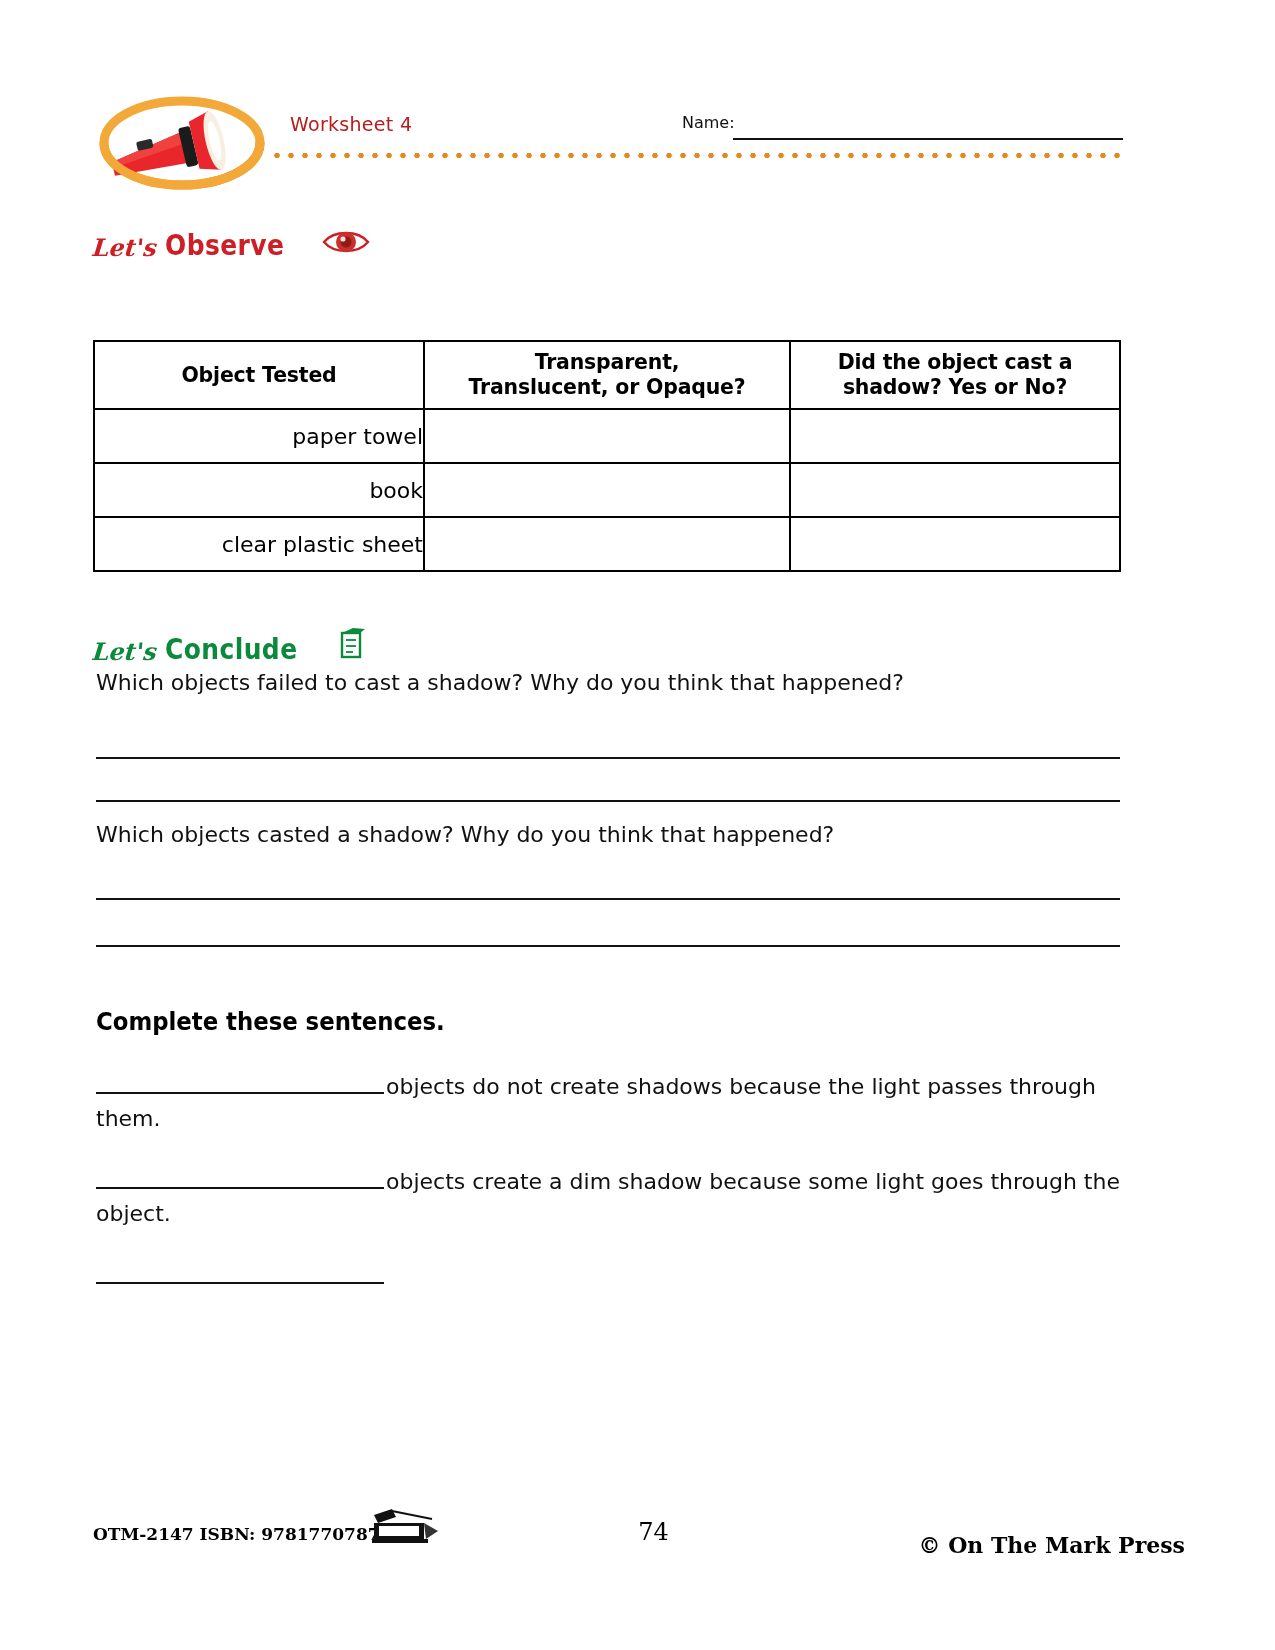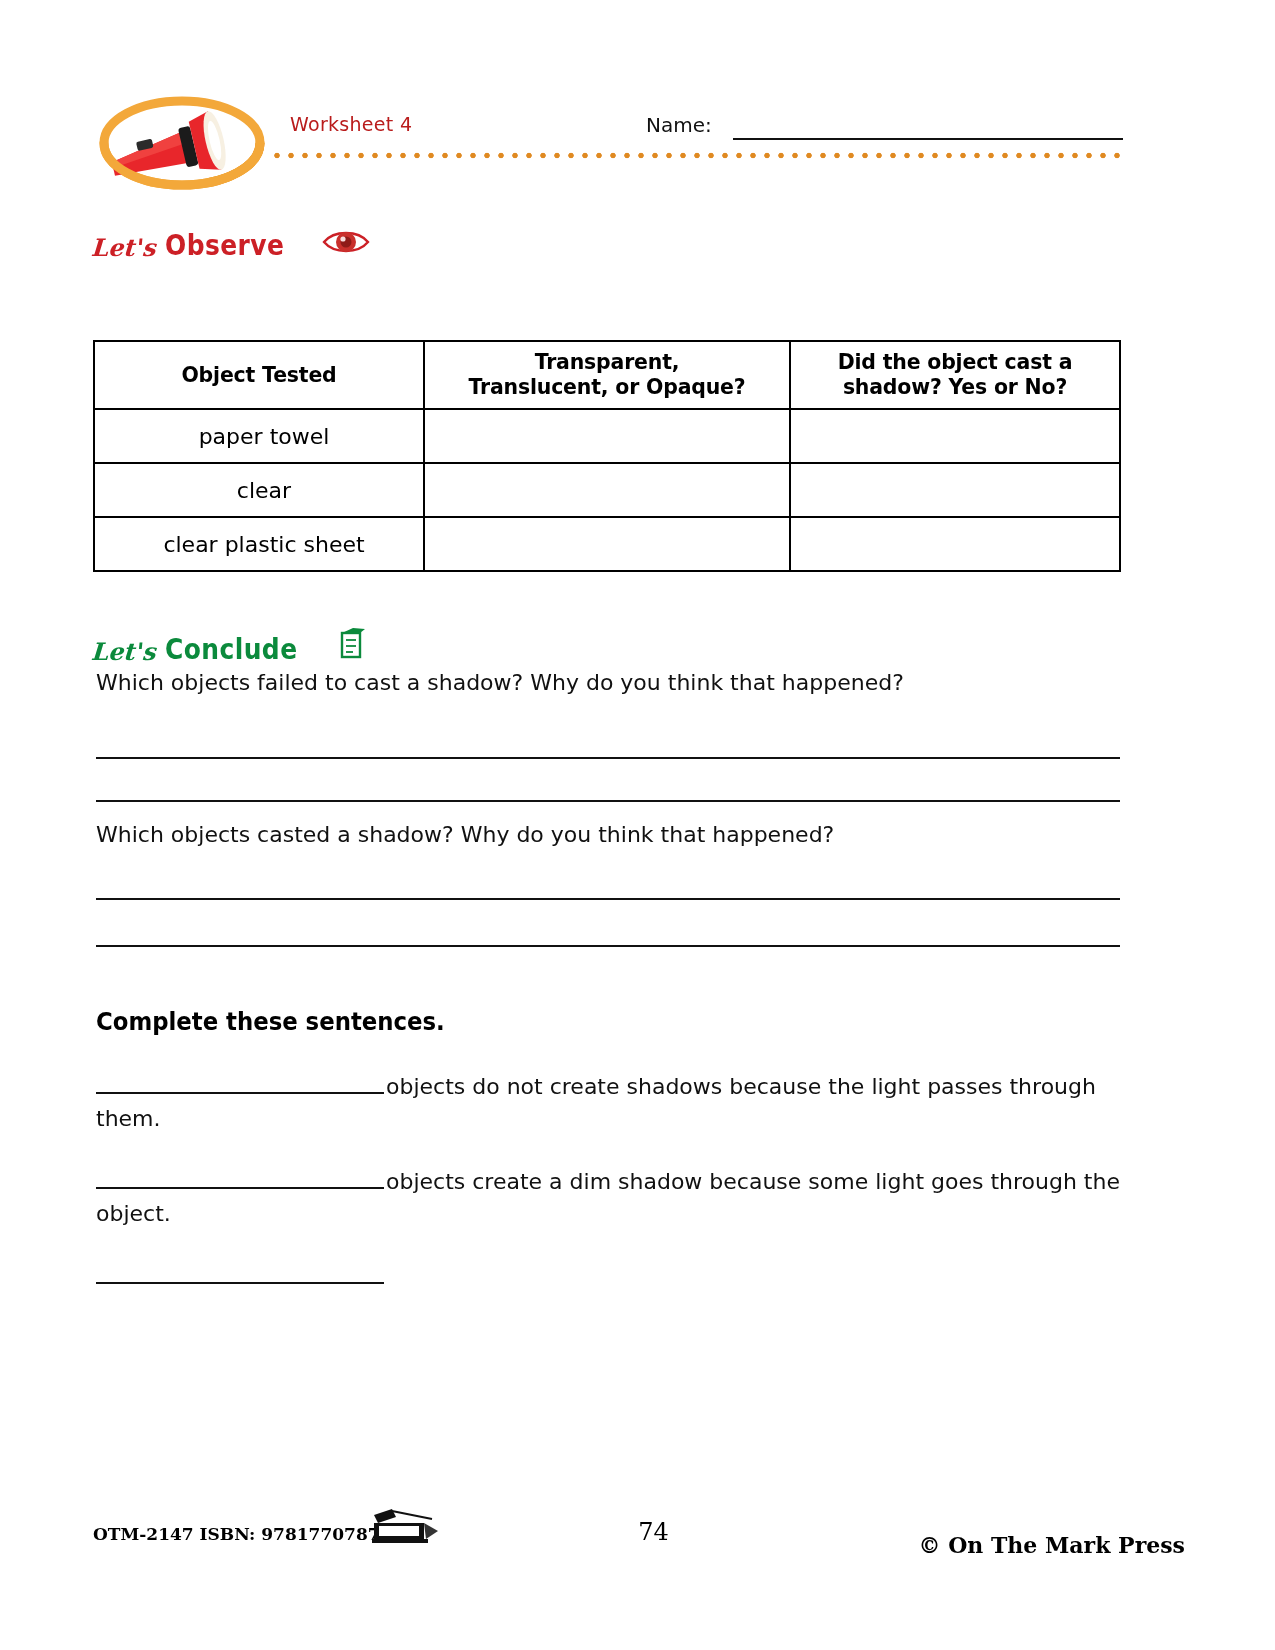--- a/index.html
+++ b/index.html
@@ -45,24 +45,24 @@
     left: 200px;
     top: 25px;
     font-family: "DejaVu Sans", sans-serif;
     font-size: 19px;
     letter-spacing: 0.3px;
     color: #b91c1c;
     white-space: nowrap;
   }
   .name-label {
     position: absolute;
-    left: 556px;
+    left: 592px;
     top: 25px;
     font-family: "DejaVu Sans", sans-serif;
-    font-size: 20px;
+    font-size: 16px;
     color: #111;
     white-space: nowrap;
   }
   .name-rule {
     position: absolute;
     left: 643px;
     top: 50px;
     width: 390px;
     height: 0;
     border-bottom: 2px solid #111;
@@ -146,21 +146,21 @@
   }
   .obs-table tbody td {
     height: 52px;
     vertical-align: middle;
   }
   .obs-table tbody td.obj {
     padding-left: 10px;
     font-family: "DejaVu Sans", sans-serif;
     font-weight: normal;
     font-size: 22px;
-    text-align: center;
+    text-align: right;
   }
   .col-a { width: 330px; }
   .col-b { width: 366px; }
   .col-c { width: 330px; }
 
   
   .answer-rule {
     position: absolute;
     left: 96px;
     width: 1024px;
@@ -314,21 +314,21 @@
         </th>
       </tr>
     </thead>
     <tbody>
       <tr>
         <td class="obj">paper towel</td>
         <td></td>
         <td></td>
       </tr>
       <tr>
-        <td class="obj">clear</td>
+        <td class="obj">book</td>
         <td></td>
         <td></td>
       </tr>
       <tr>
         <td class="obj">clear plastic sheet</td>
         <td></td>
         <td></td>
       </tr>
     </tbody>
   </table>

